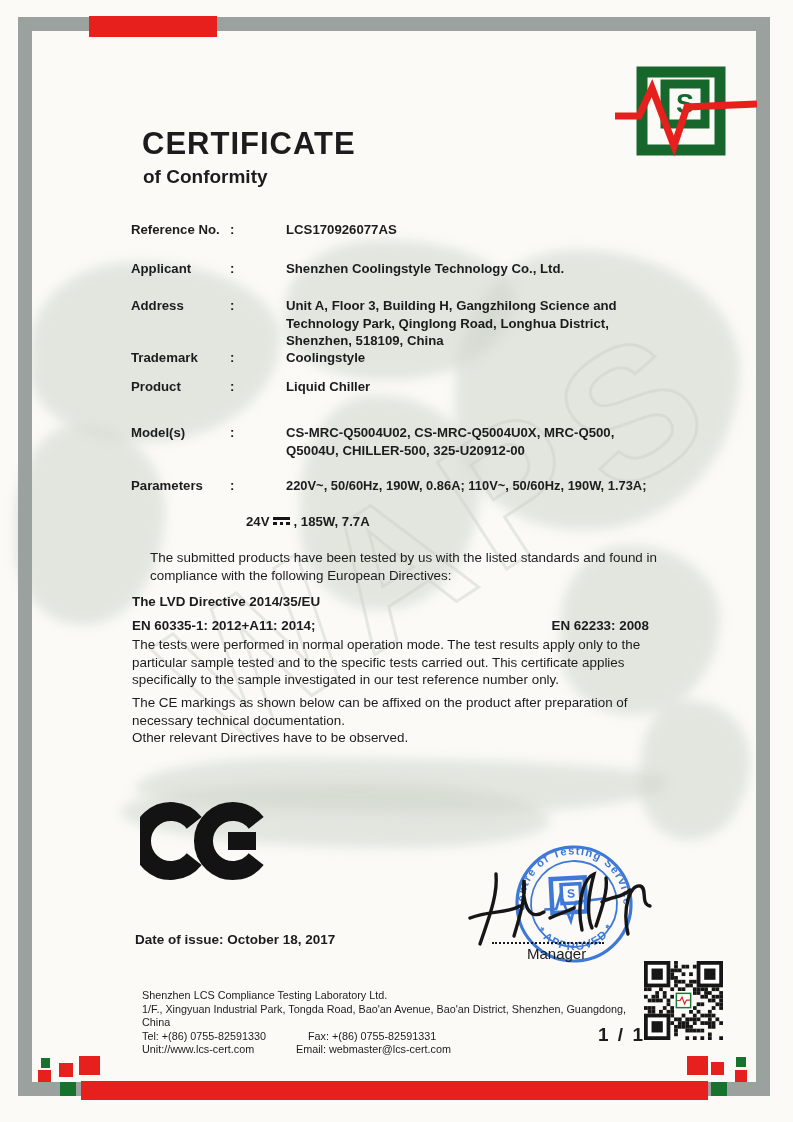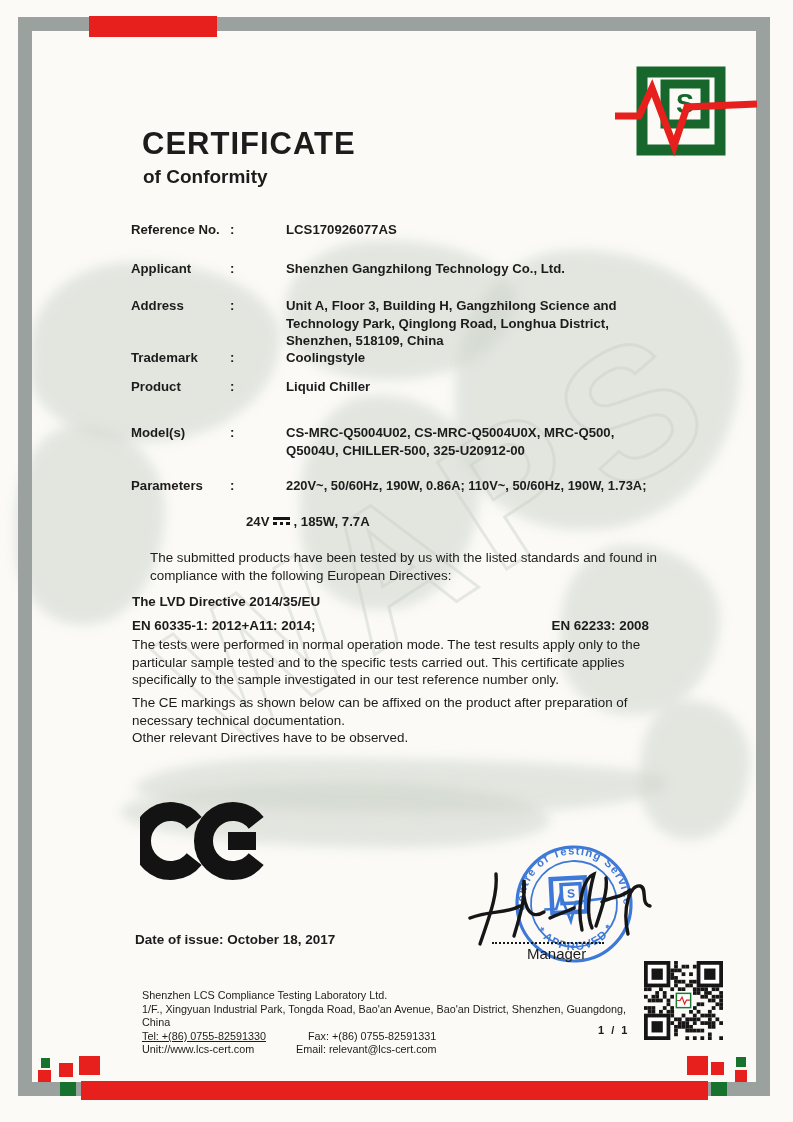--- a/index.html
+++ b/index.html
@@ -36,23 +36,23 @@
   .param2{left:246px;font-size:13.2px;font-weight:bold;display:flex;align-items:center;}
   .dc-icon{position:relative;display:inline-block;width:17px;height:9px;margin:0 3px 0 4px;}
   .dc-icon::before{content:"";position:absolute;top:0;left:0;right:0;height:2.6px;background:#161616;}
   .dc-icon::after{content:"";position:absolute;bottom:1px;left:0;right:0;height:2.6px;
     background:repeating-linear-gradient(90deg,#161616 0 3.8px,transparent 3.8px 6.6px);}
   .body-text{left:132px;width:517px;font-size:13.4px;line-height:17.5px;}
   .bold{font-weight:bold;}
   .en-row{display:flex;justify-content:space-between;}
   .date-line{left:135px;top:932px;font-size:13.5px;font-weight:bold;}
   .footer{left:142px;top:989px;width:505px;font-size:10.8px;line-height:13.6px;}
-  .footer .col1a{display:inline-block;width:163px;text-decoration:underline;}
+  .footer .col1a{display:inline-block;width:163px;}
   .footer .col1b{display:inline-block;width:151px;}
-  .page-num{left:598px;top:1024px;font-size:11px;font-weight:bold;letter-spacing:2px;}
+  .page-num{left:598px;top:1024px;font-size:19px;font-weight:bold;letter-spacing:2px;}
   
   .stamp{left:512px;top:842px;width:124px;height:124px;z-index:4;opacity:.92;transform:rotate(-3deg);}
   .arc-text{fill:#2f6fd6;font-size:11.2px;font-weight:bold;letter-spacing:1.2px;}
   .sig{left:462px;top:856px;z-index:5;}
   .sig-dots{left:492px;top:928px;width:112px;height:14px;border-bottom:2.5px dotted #1a1a1a;z-index:5;}
   .manager{left:527px;top:945px;font-size:15px;z-index:5;}
   .qr{left:644px;top:961px;z-index:4;}
 </style>
 </head>
 <body>
@@ -98,21 +98,21 @@
   <div class="abs subtitle">of Conformity</div>
 
   <div class="abs field-row" style="top:221px;">
     <span class="field-label">Reference No.</span>
     <span class="field-sep">:</span>
     <span class="field-value">LCS170926077AS</span>
   </div>
   <div class="abs field-row" style="top:260px;">
     <span class="field-label">Applicant</span>
     <span class="field-sep">:</span>
-    <span class="field-value">Shenzhen Gangzhilong Technology Co., Ltd.</span>
+    <span class="field-value">Shenzhen Coolingstyle Technology Co., Ltd.</span>
   </div>
   <div class="abs field-row" style="top:297px;">
     <span class="field-label">Address</span>
     <span class="field-sep">:</span>
     <span class="field-value">Unit A, Floor 3, Building H, Gangzhilong Science and Technology Park, Qinglong Road, Longhua District, Shenzhen, 518109, China</span>
   </div>
   <div class="abs field-row" style="top:349px;">
     <span class="field-label">Trademark</span>
     <span class="field-sep">:</span>
     <span class="field-value">Coolingstyle</span>
@@ -193,21 +193,21 @@
 
   <div class="abs footer">
     <div>Shenzhen LCS Compliance Testing Laboratory Ltd.</div>
     <div>1/F., Xingyuan Industrial Park, Tongda Road, Bao'an Avenue, Bao'an District, Shenzhen, Guangdong, China</div>
     <div>
       <span class="col1a">Tel: +(86) 0755-82591330</span>
       <span>Fax: +(86) 0755-82591331</span>
     </div>
     <div>
       <span class="col1b">Unit://www.lcs-cert.com</span>
-      <span>Email: relevant@lcs-cert.com</span>
+      <span>Email: webmaster@lcs-cert.com</span>
     </div>
   </div>
   <div class="abs page-num">1 / 1</div>
 
   <svg class="abs qr" id="qr-svg" width="79" height="79" viewBox="0 0 79 79" fill="#161616">
       <rect x="30.10" y="0.00" width="3.76" height="3.76"></rect>
       <rect x="30.10" y="3.76" width="3.76" height="3.76"></rect>
       <rect x="37.62" y="3.76" width="3.76" height="3.76"></rect>
       <rect x="41.38" y="3.76" width="3.76" height="3.76"></rect>
       <rect x="48.90" y="3.76" width="3.76" height="3.76"></rect>

